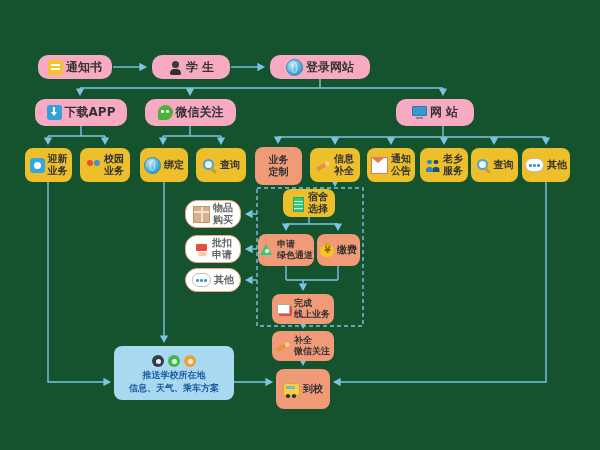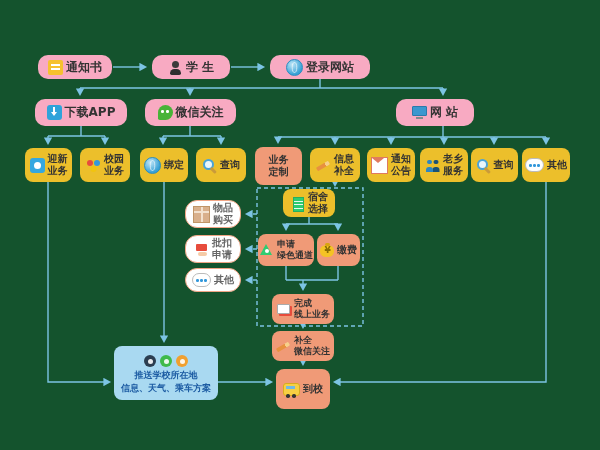--- a/index.html
+++ b/index.html
@@ -260,21 +260,21 @@
     <span class="lbl">
         <span class="ln">补全</span>
         <span class="ln">微信关注</span>
       </span>
   </div>
   <div class="node salmon" style="left:276px;top:369px;width:54px;height:40px">
     <span class="icon ic-bus"></span>
     <span class="lbl">到校</span>
   </div>
 
-  <div class="node blue" style="left:114px;top:346px;width:104px;height:54px">
+  <div class="node blue" style="left:114px;top:346px;width:120px;height:54px">
     <div class="push-icons">
       <span class="pi pi1"></span>
       <span class="pi pi2"></span>
       <span class="pi pi3"></span>
     </div>
     <div class="push-text">
       <span class="ln">推送学校所在地</span>
       <span class="ln">信息、天气、乘车方案</span>
     </div>
   </div>

